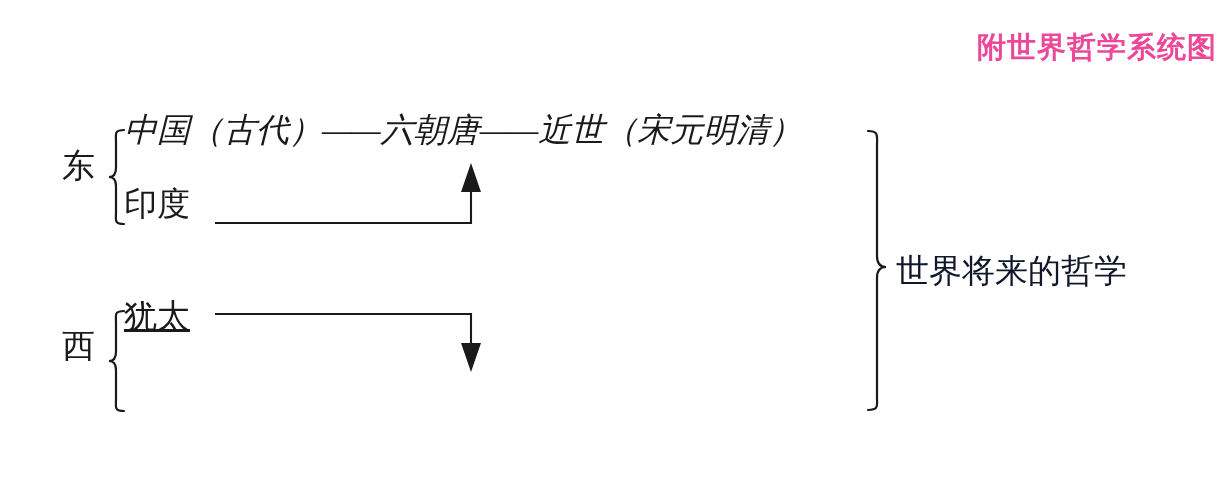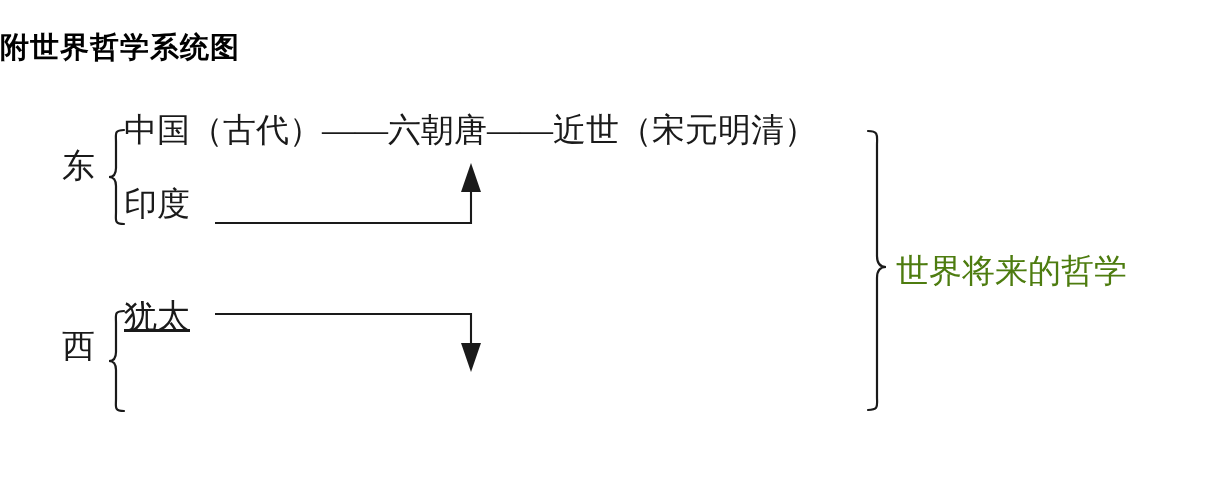--- a/index.html
+++ b/index.html
@@ -17,26 +17,26 @@
   }
   #diagram-root {
     position: absolute;
     inset: 0;
   }
   .title {
     position: absolute;
     top: 28px;
     left: 0;
     width: 1217px;
-    text-align: left;
+    text-align: right;
     font-family: "DejaVu Sans", "Liberation Sans", sans-serif;
     font-weight: 700;
     font-size: 29px;
     letter-spacing: 1px;
-    color: #000000;
+    color: #ec4899;
     white-space: nowrap;
   }
   .node {
     position: absolute;
     font-size: 33px;
     line-height: 1;
     white-space: nowrap;
     color: #1a1a1a;
     font-family: "Liberation Serif", "DejaVu Serif", serif;
   }
@@ -45,21 +45,21 @@
     font-size: 33px;
     line-height: 1;
     white-space: nowrap;
     color: #1a1a1a;
   }
   .outcome {
     position: absolute;
     font-size: 33px;
     line-height: 1;
     white-space: nowrap;
-    color: #4d7c0f;
+    color: #0f172a;
   }
   
   svg.overlay {
     position: absolute;
     left: 0;
     top: 0;
     width: 1217px;
     height: 482px;
     pointer-events: none;
   }
@@ -76,21 +76,21 @@
 </style>
 </head>
 <body>
 
 <div id="diagram-root">
 
   <div class="title">附世界哲学系统图</div>
 
   <div class="side-label" style="left:62px; top:150px;">东</div>
 
-  <div class="node" style="left:124px; top:114px;">中国（古代）——六朝唐——近世（宋元明清）</div>
+  <div class="node" style="left:124px; top:114px;font-style:italic;">中国（古代）——六朝唐——近世（宋元明清）</div>
 
   <div class="node" style="left:124px; top:188px;">印度</div>
 
   <div class="side-label" style="left:62px; top:330px;">西</div>
 
   <div class="node" style="left:124px; top:300px;text-decoration:underline;">犹太</div>
 
 
   <div class="outcome" style="left:896px; top:255px;">世界将来的哲学</div>
 

